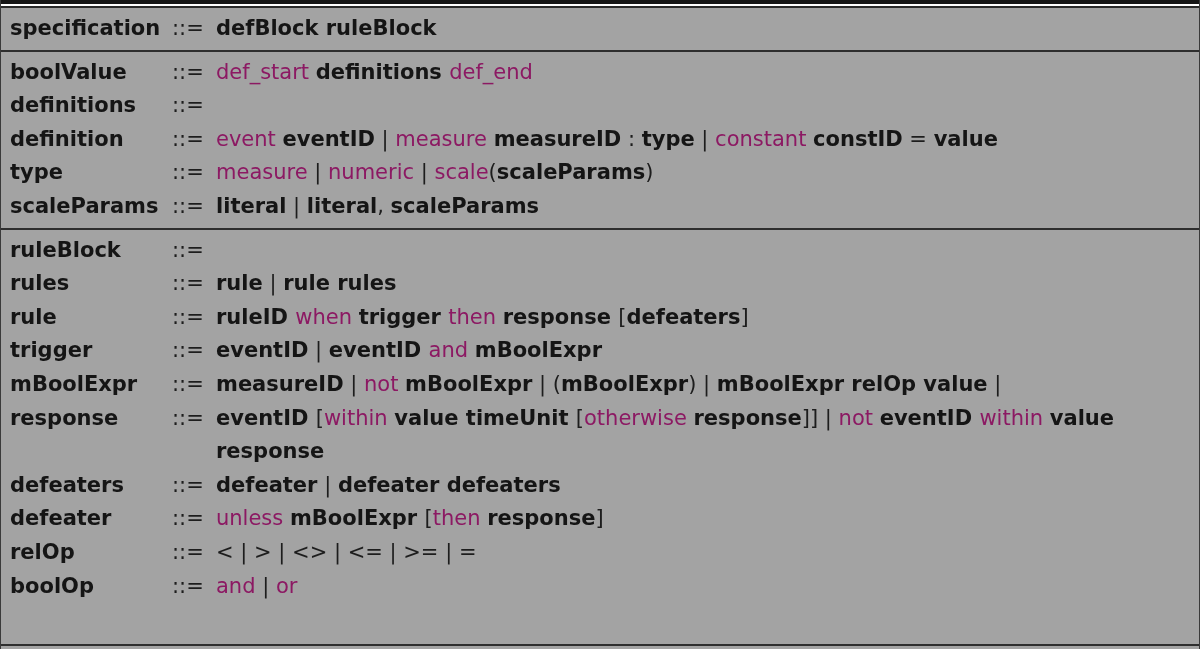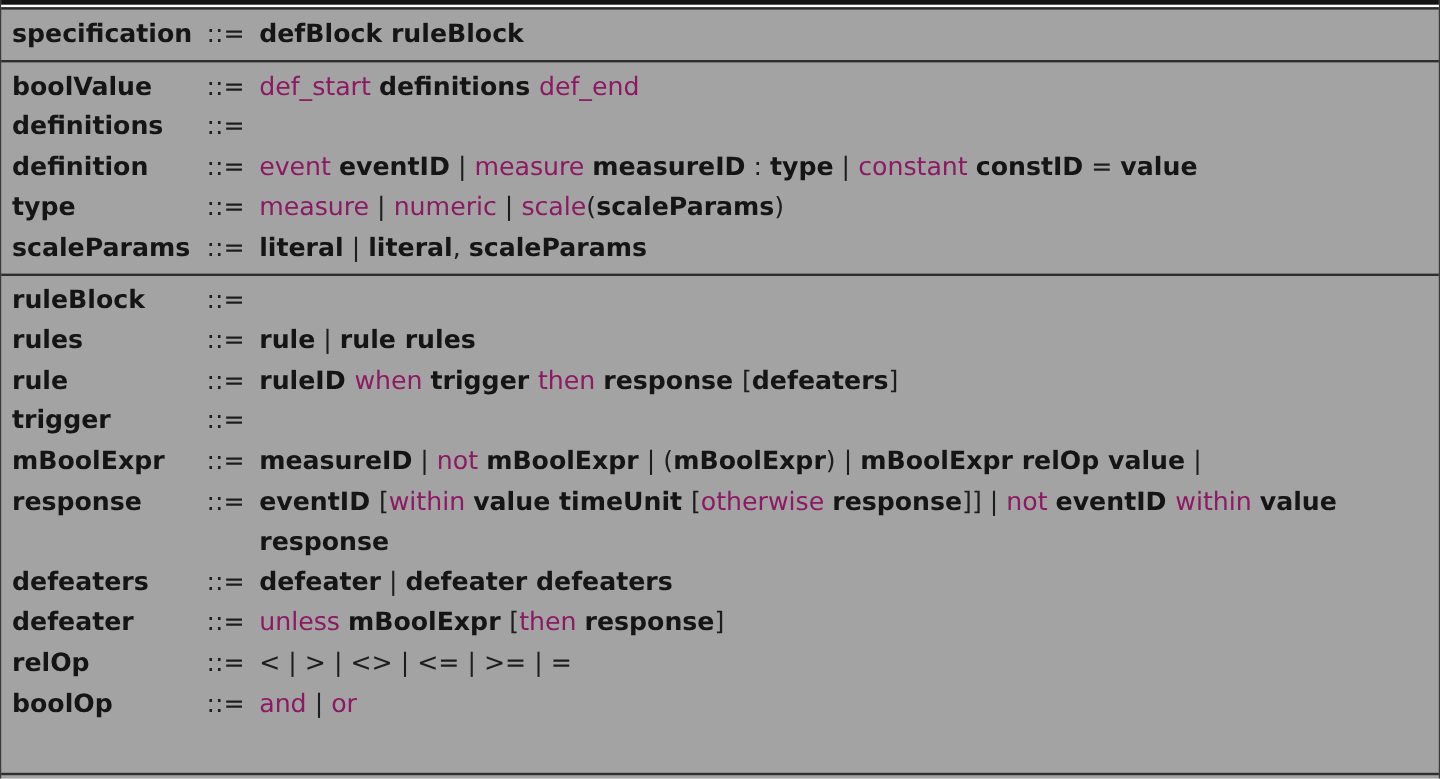--- a/index.html
+++ b/index.html
@@ -62,21 +62,21 @@
         <div class="grow"><span class="cell-name">definitions</span><span class="cell-def">::=</span></div>
         <div class="grow"><span class="cell-name">definition</span><span class="cell-def">::=</span><span class="cell-rhs"><span class="tok-k">event </span><span class="tok-b">eventID</span><span class="tok-s"> | </span><span class="tok-k">measure </span><span class="tok-b">measureID</span><span class="tok-s"> : </span><span class="tok-b">type</span><span class="tok-s"> | </span><span class="tok-k">constant </span><span class="tok-b">constID</span><span class="tok-s"> = </span><span class="tok-b">value</span></span></div>
         <div class="grow"><span class="cell-name">type</span><span class="cell-def">::=</span><span class="cell-rhs"><span class="tok-k">measure</span><span class="tok-s"> | </span><span class="tok-k">numeric</span><span class="tok-s"> | </span><span class="tok-k">scale</span><span class="tok-s">(</span><span class="tok-b">scaleParams</span><span class="tok-s">)</span></span></div>
         <div class="grow"><span class="cell-name">scaleParams</span><span class="cell-def">::=</span><span class="cell-rhs"><span class="tok-b">literal</span><span class="tok-s"> | </span><span class="tok-b">literal</span><span class="tok-s">, </span><span class="tok-b">scaleParams</span></span></div>
       </div>
       <div class="midrule"></div>
       <div class="section">
         <div class="grow"><span class="cell-name">ruleBlock</span><span class="cell-def">::=</span></div>
         <div class="grow"><span class="cell-name">rules</span><span class="cell-def">::=</span><span class="cell-rhs"><span class="tok-b">rule</span><span class="tok-s"> | </span><span class="tok-b">rule rules</span></span></div>
         <div class="grow"><span class="cell-name">rule</span><span class="cell-def">::=</span><span class="cell-rhs"><span class="tok-b">ruleID </span><span class="tok-k">when </span><span class="tok-b">trigger </span><span class="tok-k">then </span><span class="tok-b">response </span><span class="tok-s">[</span><span class="tok-b">defeaters</span><span class="tok-s">]</span></span></div>
-        <div class="grow"><span class="cell-name">trigger</span><span class="cell-def">::=</span></div>
+        <div class="grow"><span class="cell-name">trigger</span><span class="cell-def">::=</span><span class="cell-rhs"><span class="tok-b">eventID</span><span class="tok-s"> | </span><span class="tok-b">eventID </span><span class="tok-k">and </span><span class="tok-b">mBoolExpr</span></span></div>
         <div class="grow"><span class="cell-name">mBoolExpr</span><span class="cell-def">::=</span><span class="cell-rhs"><span class="tok-b">measureID</span><span class="tok-s"> | </span><span class="tok-k">not </span><span class="tok-b">mBoolExpr</span><span class="tok-s"> | (</span><span class="tok-b">mBoolExpr</span><span class="tok-s">) | </span><span class="tok-b">mBoolExpr relOp value</span><span class="tok-s"> |</span></span></div>
         <div class="grow"><span class="cell-name">response</span><span class="cell-def">::=</span><span class="cell-rhs"><span class="tok-b">eventID </span><span class="tok-s">[</span><span class="tok-k">within </span><span class="tok-b">value timeUnit </span><span class="tok-s">[</span><span class="tok-k">otherwise </span><span class="tok-b">response</span><span class="tok-s">]] | </span><span class="tok-k">not </span><span class="tok-b">eventID </span><span class="tok-k">within </span><span class="tok-b">value</span></span></div>
         <div class="grow"><span class="cell-name"></span><span class="cell-def"></span><span class="cell-rhs"><span class="tok-b">response</span></span></div>
         <div class="grow"><span class="cell-name">defeaters</span><span class="cell-def">::=</span><span class="cell-rhs"><span class="tok-b">defeater</span><span class="tok-s"> | </span><span class="tok-b">defeater defeaters</span></span></div>
         <div class="grow"><span class="cell-name">defeater</span><span class="cell-def">::=</span><span class="cell-rhs"><span class="tok-k">unless </span><span class="tok-b">mBoolExpr </span><span class="tok-s">[</span><span class="tok-k">then </span><span class="tok-b">response</span><span class="tok-s">]</span></span></div>
         <div class="grow"><span class="cell-name">relOp</span><span class="cell-def">::=</span><span class="cell-rhs"><span class="tok-s">&lt; | &gt; | &lt;&gt; | &lt;= | &gt;= | =</span></span></div>
         <div class="grow"><span class="cell-name">boolOp</span><span class="cell-def">::=</span><span class="cell-rhs"><span class="tok-k">and</span><span class="tok-s"> | </span><span class="tok-k">or</span></span></div>
       </div>
       <div class="botrule"></div>
   </div>

